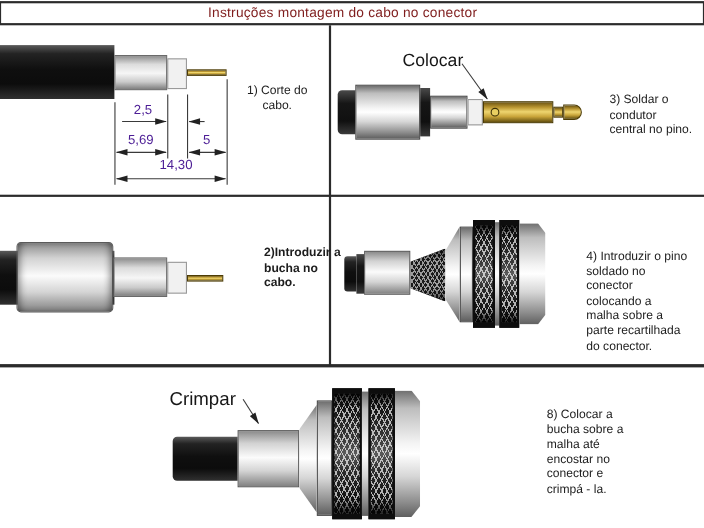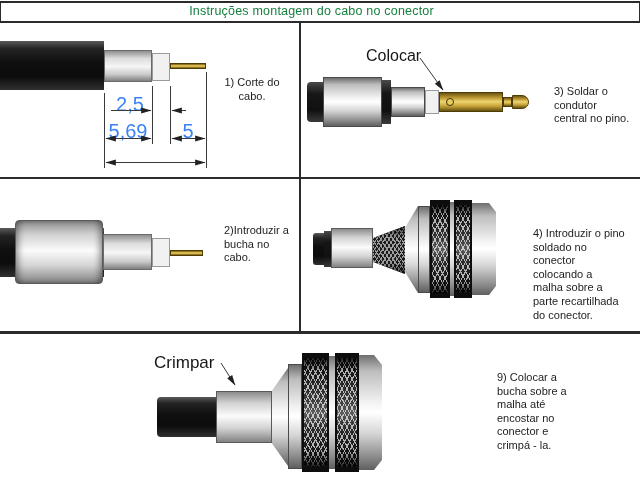--- a/index.html
+++ b/index.html
@@ -7,27 +7,27 @@
     position:relative;width:640px;height:480px;background:#ffffff;overflow:hidden;
     font-family:"Liberation Sans", sans-serif;color:#1d1d1d;
   }
   .abs{position:absolute;}
   
   .hline{position:absolute;left:0;width:640px;background:#2b2b2b;}
   .vline{position:absolute;background:#2b2b2b;}
   
   .title{
     position:absolute;left:0;top:4px;width:623px;text-align:center;
-    font-size:12.5px;letter-spacing:.2px;color:#15803d;
+    font-size:12.5px;letter-spacing:.2px;color:#7f1d1d;
   }
   .note{
     position:absolute;font-size:11px;line-height:13.6px;white-space:pre-line;color:#1d1d1d;
   }
   .callout{position:absolute;color:#161616;}
-  .dim{position:absolute;font-size:20px;color:#3b82f6;text-align:center;}
+  .dim{position:absolute;font-size:12px;color:#4c1d95;text-align:center;}
   
   .jacket{background:linear-gradient(180deg,#5a5a5a 0%,#232323 16%,#0f0f0f 45%,#0c0c0c 72%,#303030 100%);}
   .braid-flat{background:linear-gradient(180deg,#8f8f8f 0%,#dcdcdc 25%,#f6f6f6 52%,#cacaca 78%,#808080 100%);border:1px solid #6a6a6a;box-sizing:border-box;}
   .diel{background:#f1f1f1;border:1px solid #9a9a9a;box-sizing:border-box;}
   .gold{background:linear-gradient(180deg,#6d5513 0%,#b99530 25%,#eed56f 48%,#c9a53a 72%,#64500f 100%);border:1px solid #4d3c05;box-sizing:border-box;}
   .metal{background:linear-gradient(180deg,#6f6f6f 0%,#bdbdbd 14%,#f4f4f4 42%,#ffffff 50%,#d6d6d6 68%,#8e8e8e 88%,#5f5f5f 100%);}
   .metal-b{border:1px solid #4a4a4a;box-sizing:border-box;}
   .metal-soft{background:linear-gradient(180deg,#8c8c8c 0%,#d2d2d2 22%,#fbfbfb 48%,#d4d4d4 72%,#828282 100%);border:1px solid #5a5a5a;box-sizing:border-box;}
   .darkring{background:linear-gradient(180deg,#4a4a4a 0%,#161616 30%,#101010 70%,#3a3a3a 100%);}
   .knurl{
@@ -64,20 +64,21 @@
   <div class="title">Instruções montagem do cabo no conector</div>
 
   <div class="abs jacket" style="left:0;top:41px;width:104px;height:49px;"></div>
   <div class="abs braid-flat" style="left:104px;top:50px;width:48px;height:32px;"></div>
   <div class="abs diel" style="left:152px;top:53px;width:18px;height:28px;"></div>
   <div class="abs gold" style="left:170px;top:63px;width:36px;height:6px;"></div>
 
   <div class="dim" style="left:108px;top:93px;width:44px;">2,5</div>
   <div class="dim" style="left:102px;top:120px;width:52px;">5,69</div>
   <div class="dim" style="left:168px;top:120px;width:40px;">5</div>
+  <div class="dim" style="left:118px;top:143px;width:84px;">14,30</div>
 
   <div class="note" style="left:213px;top:76px;width:78px;text-align:center;">1) Corte do
 cabo.</div>
 
   <div class="abs darkring" style="left:307px;top:82px;width:16px;height:40px;border-radius:4px 0 0 4px;"></div>
   <div class="abs metal metal-b" style="left:323px;top:77px;width:59px;height:50px;"></div>
   <div class="abs darkring" style="left:382px;top:80px;width:9px;height:44px;"></div>
   <div class="abs metal metal-b" style="left:391px;top:87px;width:34px;height:30px;"></div>
   <div class="abs diel" style="left:425px;top:90px;width:14px;height:24px;"></div>
   <div class="abs gold" style="left:439px;top:92px;width:64px;height:20px;"></div>
@@ -89,21 +90,21 @@
   <div class="note" style="left:554px;top:85px;width:84px;">3) Soldar o
 condutor
 central no pino.</div>
 
   <div class="abs jacket" style="left:0;top:228px;width:104px;height:49px;"></div>
   <div class="abs metal-soft" style="left:15px;top:220px;width:88px;height:64px;border-radius:4px;box-shadow:inset 5px 0 7px -3px rgba(0,0,0,.45), inset -5px 0 7px -3px rgba(0,0,0,.45);"></div>
   <div class="abs braid-flat" style="left:103px;top:234px;width:49px;height:36px;"></div>
   <div class="abs diel" style="left:152px;top:238px;width:18px;height:29px;"></div>
   <div class="abs gold" style="left:170px;top:250px;width:33px;height:6px;"></div>
 
-  <div class="note" style="left:224px;top:224px;width:74px;">2)Introduzir a
+  <div class="note" style="left:240px;top:224px;width:74px;font-weight:bold;">2)Introduzir a
 bucha no
 cabo.</div>
 
   <div class="abs jacket" style="left:313px;top:233px;width:11px;height:32px;border-radius:3px 0 0 3px;"></div>
   <div class="abs darkring" style="left:324px;top:231px;width:7px;height:36px;"></div>
   <div class="abs metal-soft" style="left:331px;top:228px;width:42px;height:40px;"></div>
   <div class="abs mesh" style="left:373px;top:226px;width:32px;height:48px;clip-path:polygon(0 25%,100% 0,100% 100%,0 75%);"></div>
   <div class="abs metal" style="left:405px;top:206px;width:13px;height:87px;clip-path:polygon(0 25%,100% 0,100% 100%,0 76%);"></div>
   <div class="abs metal metal-b" style="left:418px;top:206px;width:12px;height:87px;"></div>
   <div class="abs knurl" style="left:430px;top:200px;width:20px;height:98px;"></div>
@@ -122,21 +123,21 @@
   <div class="abs jacket" style="left:157px;top:397px;width:59px;height:40px;border-radius:4px 0 0 4px;"></div>
   <div class="abs metal-soft" style="left:216px;top:391px;width:56px;height:52px;"></div>
   <div class="abs metal" style="left:272px;top:368px;width:16px;height:98px;clip-path:polygon(0 23%,100% 0,100% 100%,0 77%);"></div>
   <div class="abs metal metal-b" style="left:288px;top:364px;width:14px;height:105px;"></div>
   <div class="abs knurl" style="left:302px;top:353px;width:27px;height:119px;"></div>
   <div class="abs metal" style="left:329px;top:356px;width:6px;height:113px;"></div>
   <div class="abs knurl" style="left:335px;top:353px;width:24px;height:119px;"></div>
   <div class="abs metal" style="left:359px;top:355px;width:23px;height:115px;clip-path:polygon(0 0,calc(100% - 8px) 0,100% 10px,100% calc(100% - 10px),calc(100% - 8px) 100%,0 100%);"></div>
 
   <div class="callout" style="left:154px;top:353px;font-size:17px;">Crimpar</div>
-  <div class="note" style="left:497px;top:371px;width:90px;">9) Colocar a
+  <div class="note" style="left:497px;top:371px;width:90px;">8) Colocar a
 bucha sobre a
 malha até
 encostar no
 conector e
 crimpá - la.</div>
 
   <svg class="overlay" width="640" height="480" viewBox="0 0 640 480">
     <defs>
       <marker id="arr" viewBox="0 0 10 6" refX="9.5" refY="3" markerWidth="11" markerHeight="6.6" orient="auto-start-reverse">
         <path d="M0.5,0.3 L10,3 L0.5,5.7 Z" fill="#222"></path>

